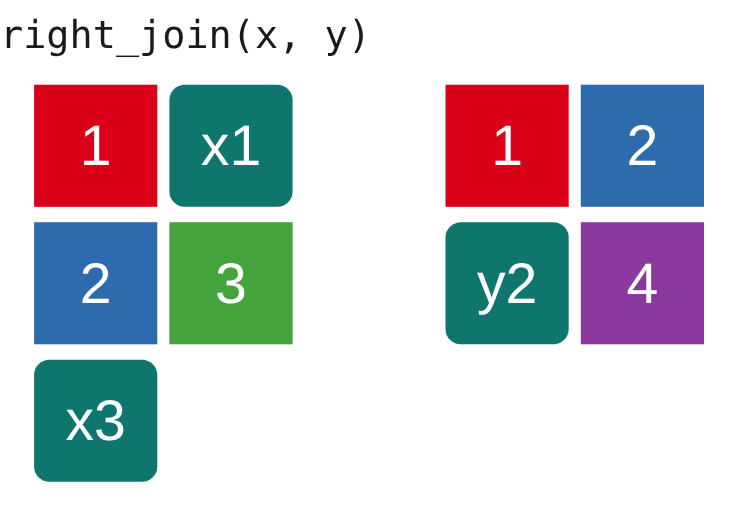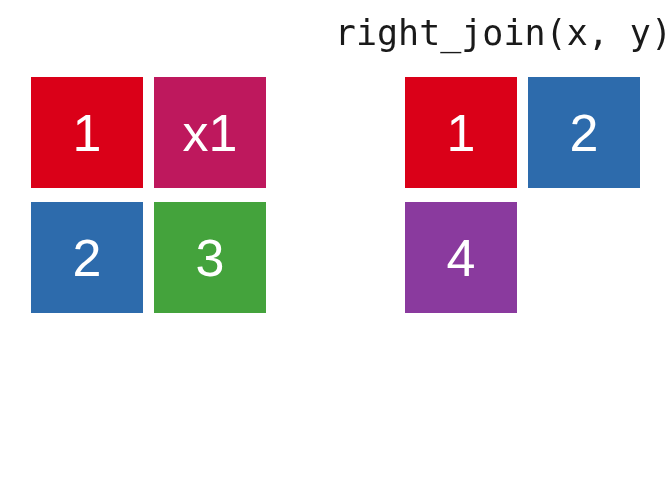--- a/index.html
+++ b/index.html
@@ -12,21 +12,21 @@
     background: #ffffff;
     position: relative;
     overflow: hidden;
     font-family: "Liberation Sans", sans-serif;
   }
   .diagram-title {
     position: absolute;
     top: 14px;
     left: 0;
     width: 672px;
-    text-align: right;
+    text-align: left;
     font-family: "DejaVu Sans Mono", "Liberation Mono", monospace;
     font-size: 35px;
     line-height: 1.1;
     color: #1a1a1a;
     white-space: pre;
   }
   .join-table {
     position: absolute;
     top: 77px;
     display: grid;
@@ -42,36 +42,39 @@
     height: 111px;
     display: flex;
     align-items: center;
     justify-content: center;
     font-size: 52px;
     line-height: 1;
     color: #ffffff;
     user-select: none;
   }
   .cell.value-cell {
-    background: #be185d;
+    background: #0f766e;
+    border-radius: 14px;
   }
 </style>
 </head>
 <body style="background: rgb(255, 255, 255);">
 
 <div class="diagram-title" style="color: rgb(26, 26, 26);">right_join(x, y)</div>
 
 <div class="join-table table-x">
   <div class="cell key-cell" style="background: rgb(218, 0, 24);">1</div>
   <div class="cell value-cell">x1</div>
 
   <div class="cell key-cell" style="background: rgb(45, 107, 172);">2</div>
 
   <div class="cell key-cell" style="background: rgb(68, 163, 60);">3</div>
+  <div class="cell value-cell">x3</div>
 </div>
 
 <div class="join-table table-y">
   <div class="cell key-cell" style="background: rgb(218, 0, 24);">1</div>
 
   <div class="cell key-cell" style="background: rgb(45, 107, 172);">2</div>
+  <div class="cell value-cell">y2</div>
 
   <div class="cell key-cell" style="background: rgb(138, 58, 158);">4</div>
 </div>
 
 </body></html>

